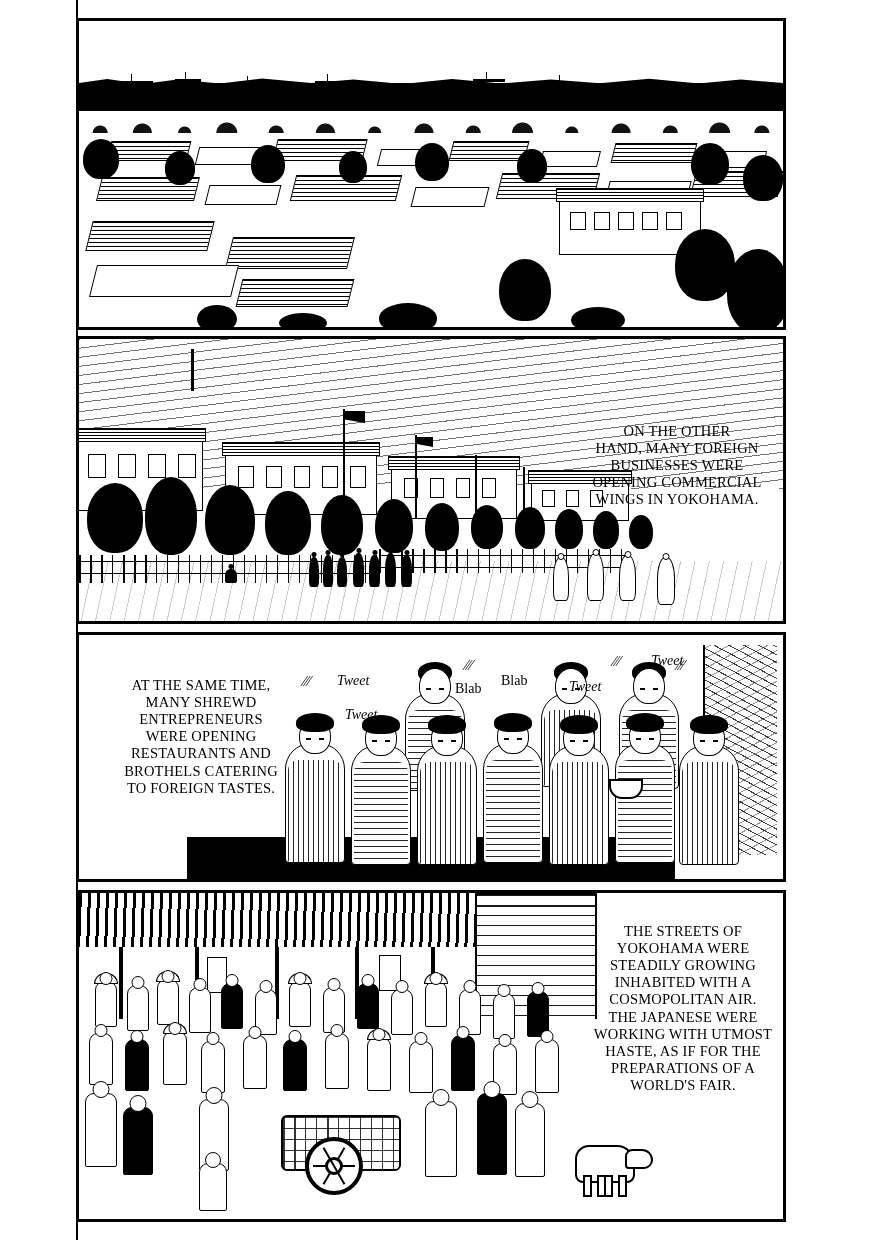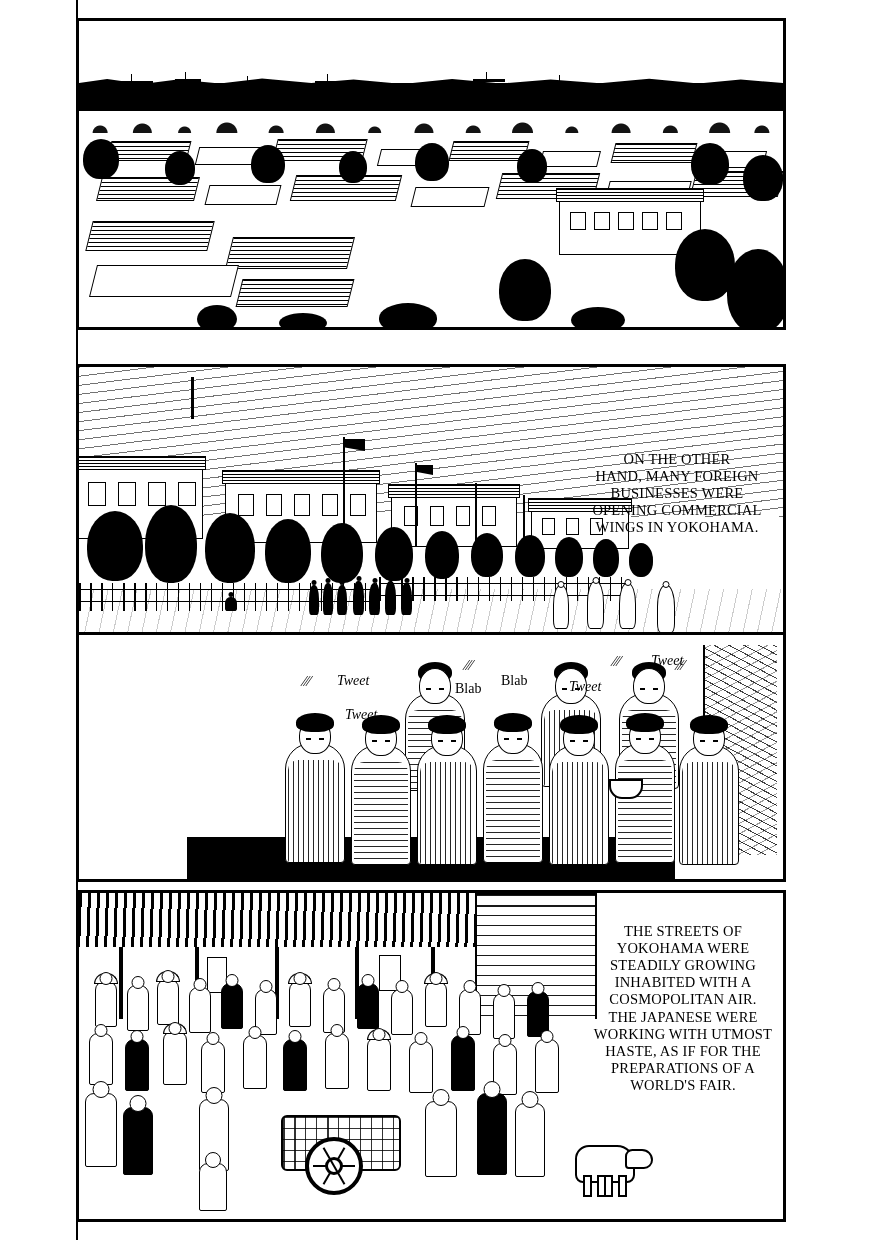--- a/index.html
+++ b/index.html
@@ -140,21 +140,21 @@
       repeating-linear-gradient(to bottom, #000 0 1px, #fff 1px 4px);
   }
   .bush {
     position: absolute;
     border-radius: 50% 50% 45% 45%;
     background: #000;
   }
   .bush.sm { border-radius: 50%; }
 
   
-  #panel2 { left: 76px; top: 336px; width: 710px; height: 288px; margin-top: 28px; }
+  #panel2 { left: 76px; top: 336px; width: 710px; height: 288px; }
 
   .p2-sky {
     position: absolute; left:0; top:0; width:100%; height: 150px;
     background:
       repeating-linear-gradient(-7deg, rgba(0,0,0,.55) 0 1px, rgba(255,255,255,0) 1px 9px);
   }
   .p2-ground {
     position: absolute; left:0; bottom:0; width:100%; height:78px;
     background: #fff;
   }
@@ -634,20 +634,29 @@
       <div class="tick" style="left:598px;top:22px;">⁄⁄⁄</div>
     </div>
 
     <div class="sfx" style="left:258px;top:38px;">Tweet</div>
     <div class="sfx" style="left:266px;top:72px;">Tweet</div>
     <div class="sfx blab" style="left:376px;top:46px;">Blab</div>
     <div class="sfx blab" style="left:422px;top:38px;">Blab</div>
     <div class="sfx" style="left:490px;top:44px;">Tweet</div>
     <div class="sfx" style="left:572px;top:18px;">Tweet</div>
 
+    <div class="caption" style="left:32px; top:42px; width:180px;">
+      <div>AT THE SAME TIME,</div>
+      <div>MANY SHREWD</div>
+      <div>ENTREPRENEURS</div>
+      <div>WERE OPENING</div>
+      <div>RESTAURANTS AND</div>
+      <div>BROTHELS CATERING</div>
+      <div>TO FOREIGN TASTES.</div>
+    </div>
   </div>
 
   <div class="panel" id="panel4">
     <div class="art">
       <div class="p4-awning"></div>
       <div class="p4-shop">
         <div class="post" style="left:40px;"></div>
         <div class="post" style="left:116px;"></div>
         <div class="post" style="left:196px;"></div>
         <div class="post" style="left:276px;"></div>

